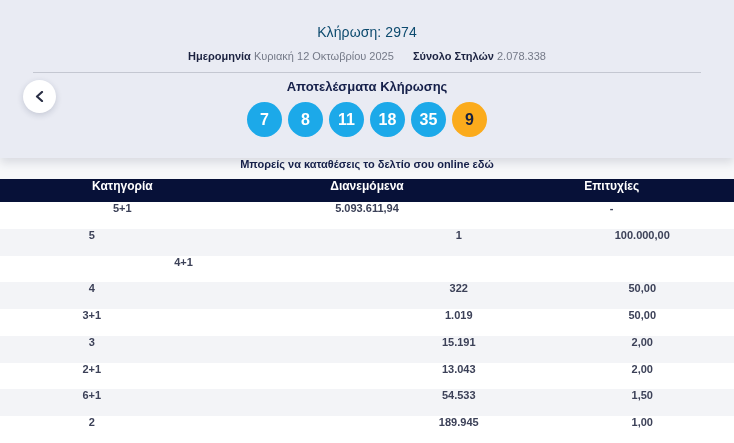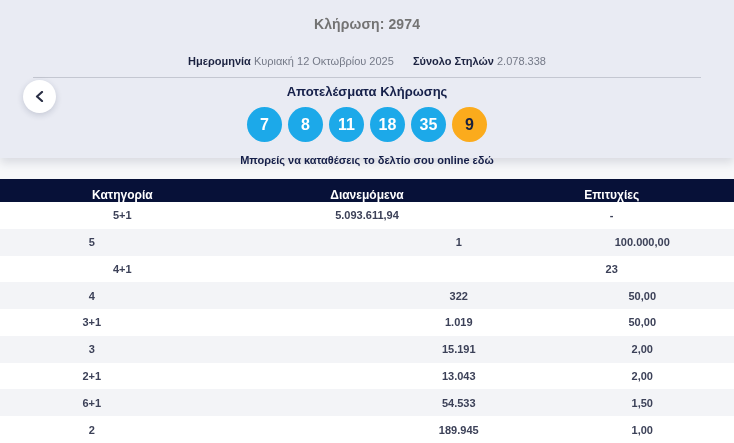--- a/index.html
+++ b/index.html
@@ -2,48 +2,48 @@
 <html><head>
 <meta charset="utf-8">
 <style>
   * { margin:0; padding:0; box-sizing:border-box; }
   html,body { width:734px; height:443px; overflow:hidden; background:#ffffff;
     font-family:"Liberation Sans", sans-serif; }
 
   
   .top-panel { position:relative; width:734px; height:158px; background:#e9ebf3;
     box-shadow:0 5px 9px rgba(40,50,80,.14); }
-  .draw-title { padding-top:16px; text-align:center; font-size:14px; font-weight:bold;
-    color:#737373; letter-spacing:.1px; }
-  .draw-meta { margin-top:23px; text-align:center; font-size:11px; color:#757a88; }
+  .draw-title { padding-top:24px; text-align:center; font-size:14px; font-weight:normal;
+    color:#0c4a6e; letter-spacing:.1px; }
+  .draw-meta { margin-top:10px; text-align:center; font-size:11px; color:#757a88; }
   .draw-meta .lbl { font-weight:bold; color:#1b2240; }
   .draw-meta .lbl.second { margin-left:16px; }
   .divider { height:1px; background:#c4c7d1; margin:10px 33px 0 33px; }
   .results-title { margin-top:6px; text-align:center; font-size:13px; font-weight:bold;
     color:#151f49; }
   .balls { display:flex; justify-content:center; gap:6px; margin-top:8px; }
   .ball { width:35px; height:35px; border-radius:50%; background:#1ca9e9; color:#ffffff;
     font-size:16px; font-weight:bold; display:flex; align-items:center; justify-content:center; }
   .ball.bonus { background:#fbab1c; color:#18203e; }
-  .cta { margin-top:12px; text-align:center; font-size:11px; font-weight:bold;
+  .cta { margin-top:21px; text-align:center; font-size:11px; font-weight:bold;
     color:#151f49; cursor:pointer; }
   .prev-btn { position:absolute; left:23px; top:80px; width:33px; height:33px;
     border-radius:50%; background:#ffffff; border:none; cursor:pointer;
     box-shadow:0 2px 6px rgba(30,40,70,.18); display:flex; align-items:center;
     justify-content:center; }
   .prev-btn svg { display:block; }
 
   
   .strip { width:734px; height:21px; background:#f7f8fa; }
 
   
   .table { width:734px; }
-  .thead { display:flex; height:23px; background:#071138; align-items:flex-end; }
+  .thead { display:flex; height:23px; background:#071138; align-items:flex-start; }
   .th { flex:1; text-align:center; color:#ffffff; font-size:12px; font-weight:bold; }
-  .tbody .tr { display:flex; height:26.78px; align-items:center; background:#ffffff; }
+  .tbody .tr { display:flex; height:26.78px; background:#ffffff; }
   .tbody .tr:nth-child(even) { background:#f3f4f7; }
   .td { flex:1; text-align:center; font-size:11px; font-weight:600; color:#3c4158; }
 </style>
 </head>
 <body>
 
 <div class="top-panel">
   <div class="draw-title">Κλήρωση: 2974</div>
   <div class="draw-meta">
     <span class="lbl">Ημερομηνία</span>
@@ -98,21 +98,20 @@
   <div class="tr">
     <div class="td">5</div>
     <div class="td"></div>
     <div class="td">1</div>
     <div class="td">100.000,00</div>
   </div>
 
   <div class="tr">
     <div class="td">4+1</div>
     <div class="td"></div>
-    <div class="td">23</div>
   </div>
 
   <div class="tr">
     <div class="td">4</div>
     <div class="td"></div>
     <div class="td">322</div>
     <div class="td">50,00</div>
   </div>
 
   <div class="tr">

